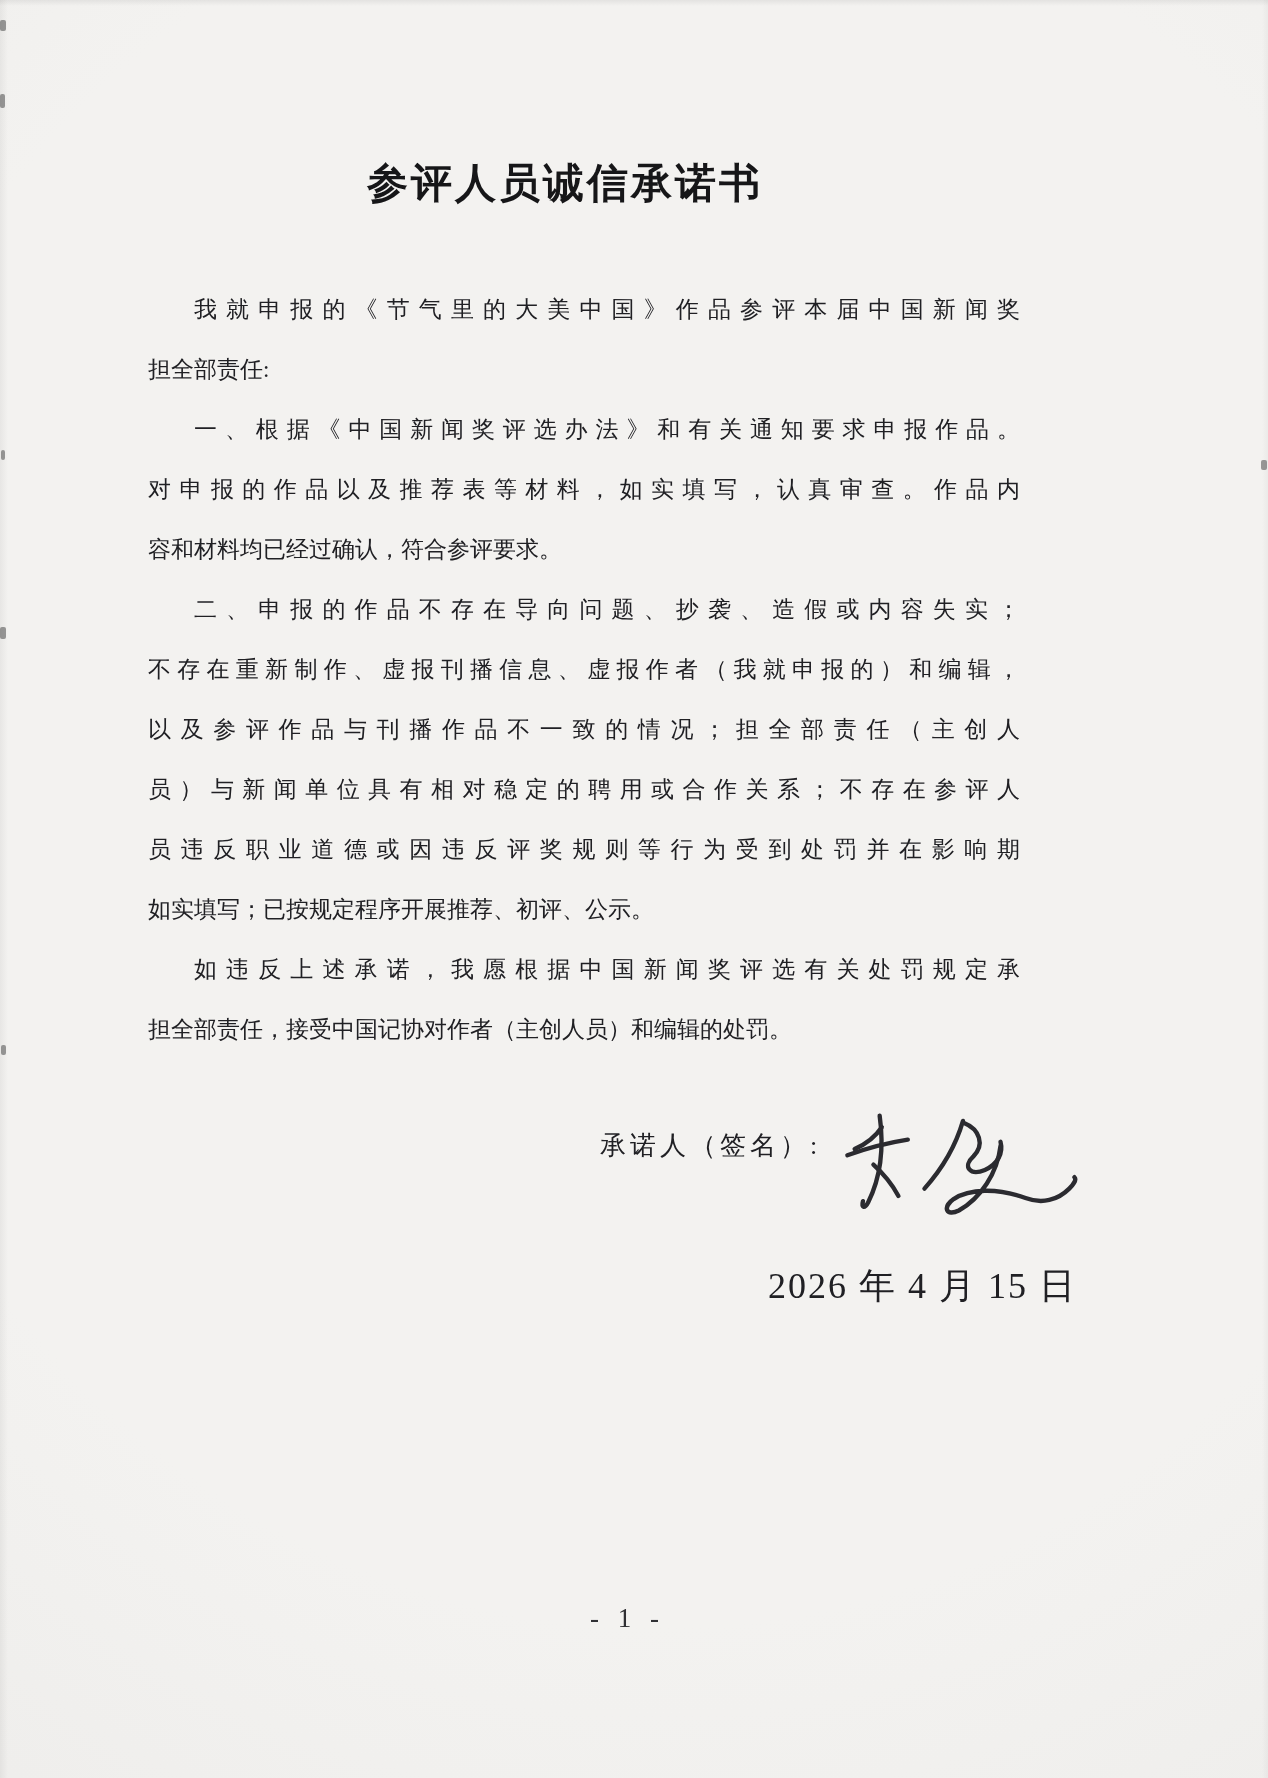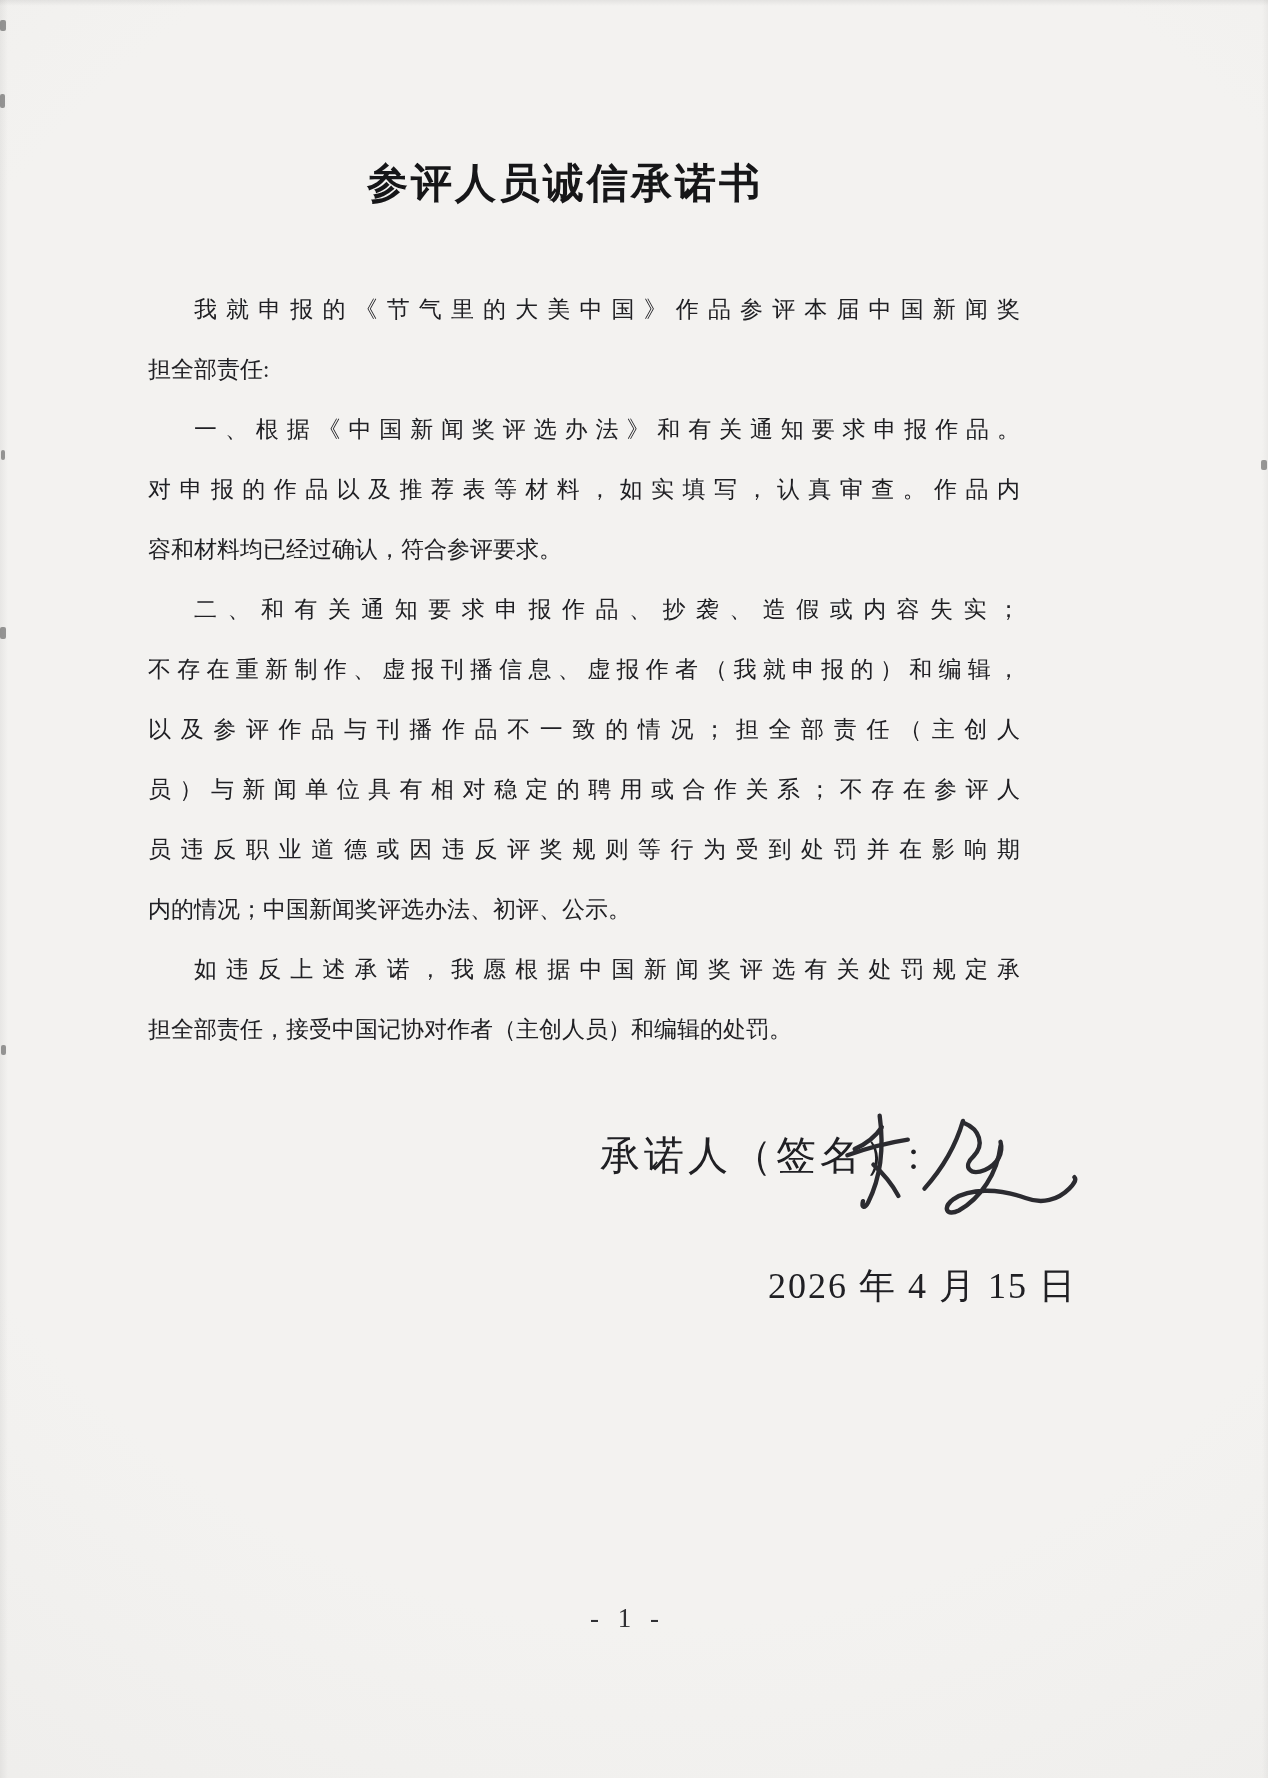--- a/index.html
+++ b/index.html
@@ -52,21 +52,21 @@
     text-align: justify;
     text-align-last: justify;
     text-justify: inter-character;
     white-space: nowrap;
   }
   .line.first { text-indent: 2em; }
   .line.end { text-align-last: left; }
   .sig-row {
     position: absolute;
     left: 600px; top: 1128px;
-    font-size: 40px;
+    font-size: 26px;
     letter-spacing: 4px;
     color: #202024;
   }
   .sig-svg {
     position: absolute;
     left: 838px; top: 1100px;
     width: 250px; height: 145px;
   }
   .sig-svg path {
     fill: none;
@@ -112,26 +112,26 @@
       <div class="line end">担全部责任:</div>
     </div>
 
     <div>
       <div class="line first">一、根据《中国新闻奖评选办法》和有关通知要求申报作品。</div>
       <div class="line">对申报的作品以及推荐表等材料，如实填写，认真审查。作品内</div>
       <div class="line end">容和材料均已经过确认，符合参评要求。</div>
     </div>
 
     <div>
-      <div class="line first">二、和有关通知要求申报作品、抄袭、造假或内容失实；</div>
+      <div class="line first">二、申报的作品不存在导向问题、抄袭、造假或内容失实；</div>
       <div class="line">不存在重新制作、虚报刊播信息、虚报作者（我就申报的）和编辑，</div>
       <div class="line">以及参评作品与刊播作品不一致的情况；担全部责任（主创人</div>
       <div class="line">员）与新闻单位具有相对稳定的聘用或合作关系；不存在参评人</div>
       <div class="line">员违反职业道德或因违反评奖规则等行为受到处罚并在影响期</div>
-      <div class="line end">内的情况；中国新闻奖评选办法、初评、公示。</div>
+      <div class="line end">如实填写；已按规定程序开展推荐、初评、公示。</div>
     </div>
 
     <div>
       <div class="line first">如违反上述承诺，我愿根据中国新闻奖评选有关处罚规定承</div>
       <div class="line end">担全部责任，接受中国记协对作者（主创人员）和编辑的处罚。</div>
     </div>
 
   </div>
 
   <div class="sig-row">承诺人（签名）:</div>

